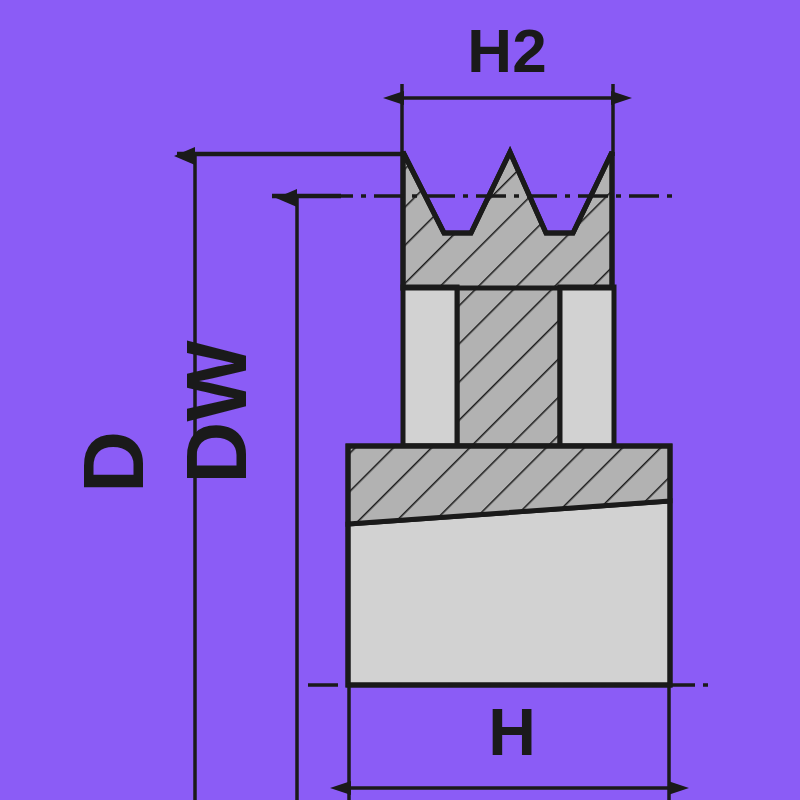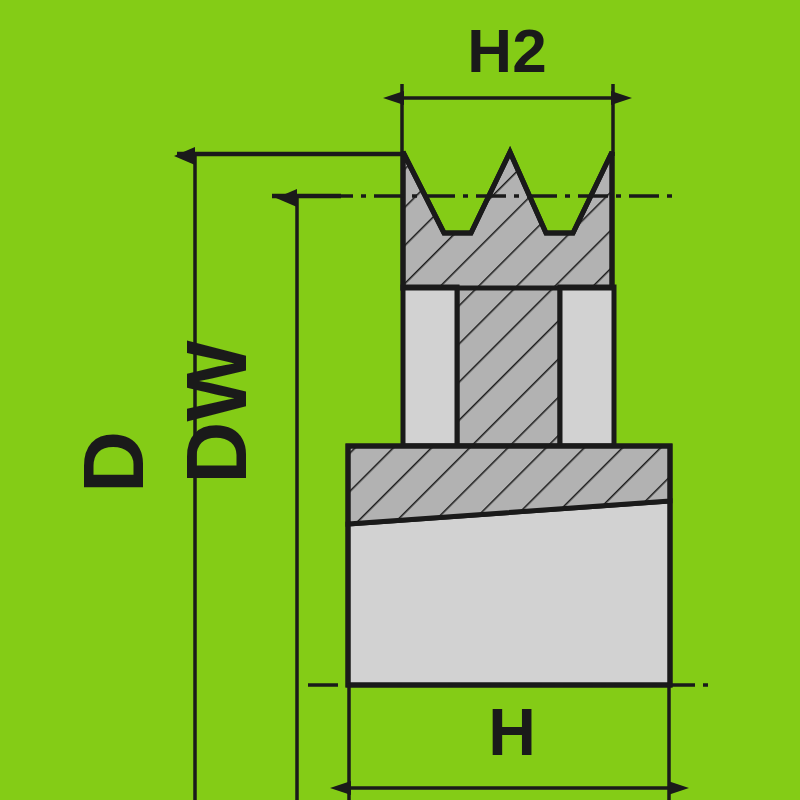--- a/index.html
+++ b/index.html
@@ -7,21 +7,21 @@
     padding: 0;
     background: #ffffff;
   }
   body {
     font-family: "Liberation Sans", sans-serif;
   }
   #drawing-root {
     position: relative;
     width: 800px;
     height: 800px;
-    background: #84cc16;
+    background: #8b5cf6;
     overflow: hidden;
   }
   #drawing-svg {
     position: absolute;
     top: 0;
     left: 0;
     display: block;
   }
   .dim-label {
     font-family: "Liberation Sans", sans-serif;

